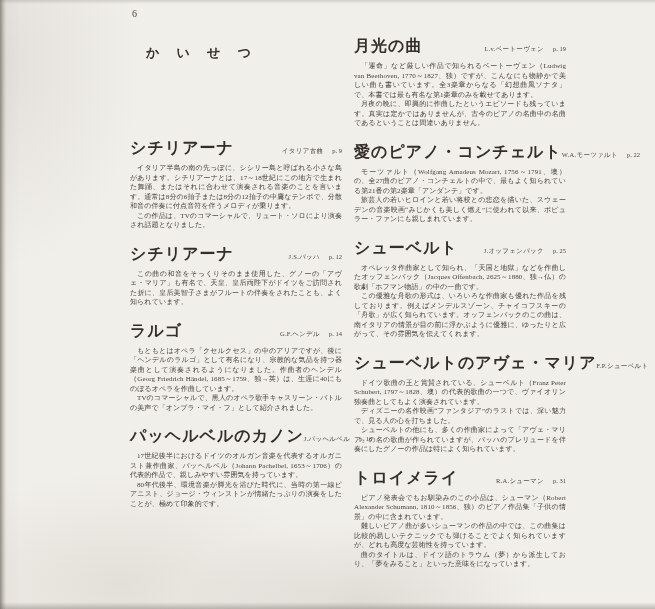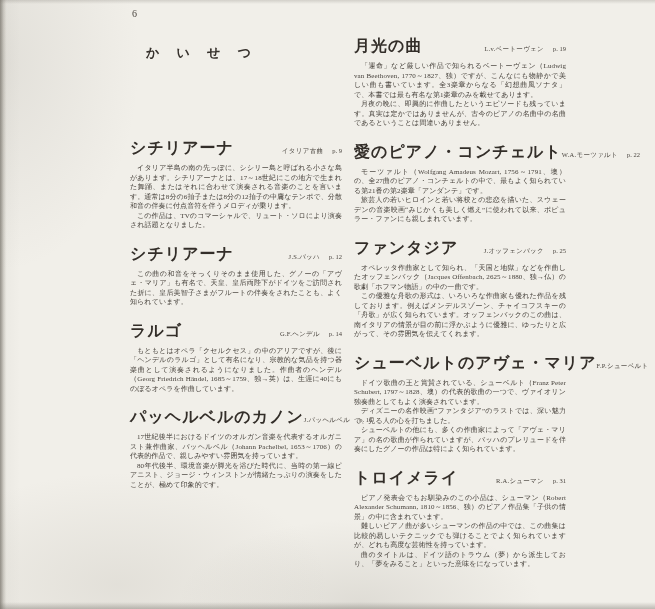--- a/index.html
+++ b/index.html
@@ -102,20 +102,21 @@
     <div class="section">
       <div class="sec-head">
         <span class="sec-title">ラルゴ</span>
         <span class="sec-meta">
           <span class="composer">G.F.ヘンデル</span>
           <span class="pageref">p. 14</span>
         </span>
       </div>
       <div class="sec-body">
         <p>もともとはオペラ「クセルクセス」の中のアリアですが、後に「ヘンデルのラルゴ」として有名になり、宗教的な気品を持つ器楽曲として演奏されるようになりました。作曲者のヘンデル（Georg Friedrich Händel, 1685～1759、独→英）は、生涯に40にものぼるオペラを作曲しています。</p>
+        <p>TVのコマーシャルで、黒人のオペラ歌手キャスリーン・バトルの美声で「オンブラ・マイ・フ」として紹介されました。</p>
       </div>
     </div>
 
     <div class="section">
       <div class="sec-head">
         <span class="sec-title">パッヘルベルのカノン</span>
         <span class="sec-meta">
           <span class="composer">J.パッヘルベル</span>
           <span class="pageref">p. 16</span>
         </span>
@@ -153,21 +154,21 @@
         </span>
       </div>
       <div class="sec-body">
         <p>モーツァルト（Wolfgang Amadeus Mozart, 1756～1791、墺）の、全27曲のピアノ・コンチェルトの中で、最もよく知られている第21番の第2楽章「アンダンテ」です。</p>
         <p>旅芸人の若いヒロインと若い将校との悲恋を描いた、スウェーデンの音楽映画“みじかくも美しく燃え”に使われて以来、ポピュラー・ファンにも親しまれています。</p>
       </div>
     </div>
 
     <div class="section">
       <div class="sec-head">
-        <span class="sec-title">ファンタジア</span>
+        <span class="sec-title">シューベルト</span>
         <span class="sec-meta">
           <span class="composer">J.オッフェンバック</span>
           <span class="pageref">p. 25</span>
         </span>
       </div>
       <div class="sec-body">
         <p>オペレッタ作曲家として知られ、「天国と地獄」などを作曲したオッフェンバック（Jacques Offenbach, 2625～1880、独→仏）の歌劇「ホフマン物語」の中の一曲です。</p>
         <p>この優雅な舟歌の形式は、いろいろな作曲家も優れた作品を残しております。例えばメンデルスゾーン、チャイコフスキーの「舟歌」が広く知られています。オッフェンバックのこの曲は、南イタリアの情景が目の前に浮かぶように優雅に、ゆったりと広がって、その雰囲気を伝えてくれます。</p>
       </div>
     </div>

